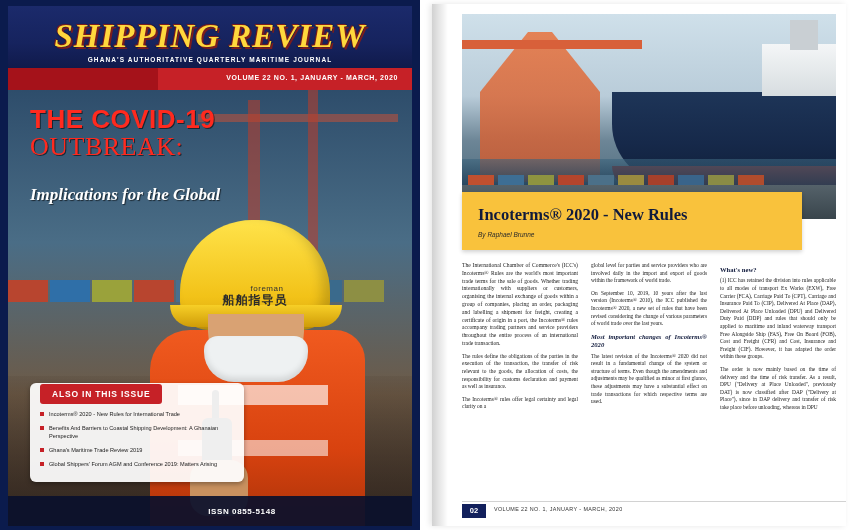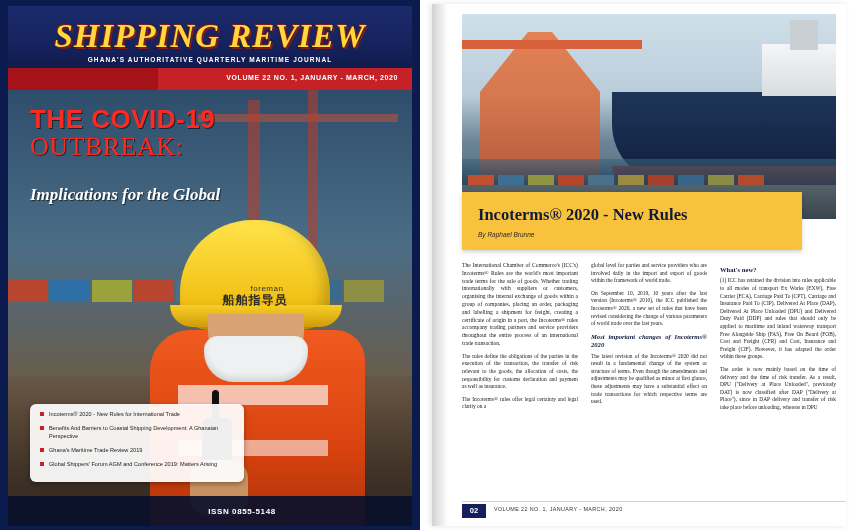--- a/index.html
+++ b/index.html
@@ -487,20 +487,21 @@
           <div class="helmet-text">船舶指导员</div>
           <div class="helmet-text2">foreman</div>
           <div class="face"></div>
           <div class="mask"></div>
           <div class="radio-ant"></div>
           <div class="radio"></div>
           <div class="hand"></div>
         </div>
 
         <div class="also-box">
+          <div class="also-head">ALSO IN THIS ISSUE</div>
           <ul class="also-list">
             <li>Incoterms® 2020 - New Rules for International Trade</li>
             <li>Benefits And Barriers to Coastal Shipping Development: A Ghanaian Perspective</li>
             <li>Ghana's Maritime Trade Review 2019</li>
             <li>Global Shippers' Forum AGM and Conference 2019: Matters Arising</li>
           </ul>
         </div>
 
         <div class="cover-bottom-bar"></div>
         <div class="issn">ISSN 0855-5148</div>

